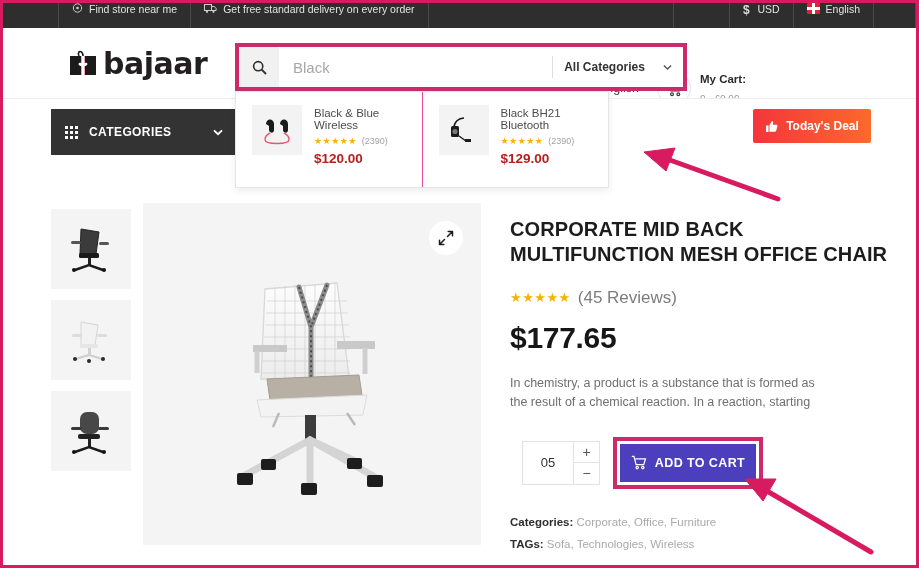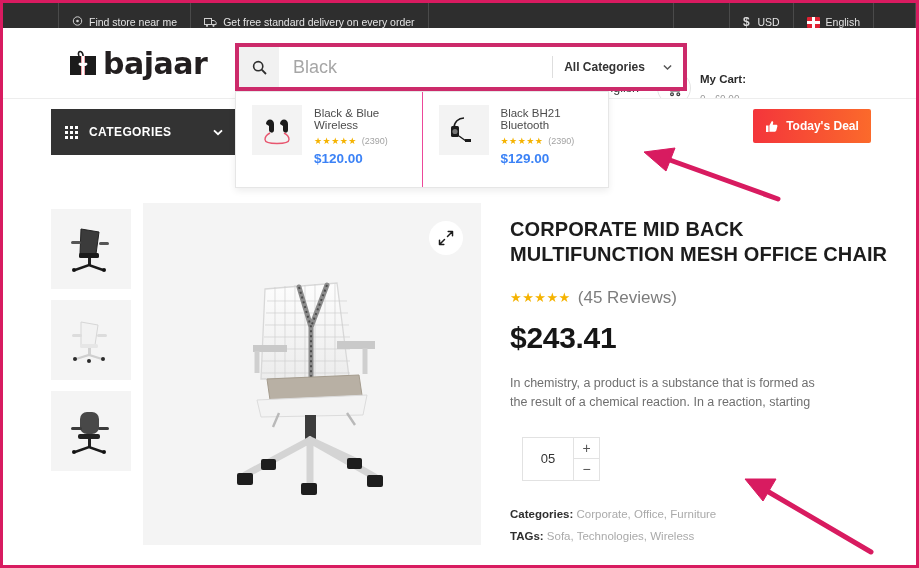--- a/index.html
+++ b/index.html
@@ -22,21 +22,21 @@
   
   .topbar {
     position: absolute; left: 0; top: 0;
     width: 913px; height: 25px;
     background: #2e2e2e;
     display: flex; align-items: stretch;
     color: #e3e3e3;
     font-size: 10.5px;
   }
   .topbar-cell {
-    display: flex; align-items: flex-end; gap: 6px;
+    display: flex; align-items: flex-start; gap: 6px;
     padding: 0 13px;
     border-right: 1px solid #4a4a4a;
     white-space: nowrap;
     height: 100%;
   }
   .topbar-cell:first-child { border-left: 1px solid #4a4a4a; margin-left: 55px; }
   .topbar-spacer { flex: 1; border-right: 1px solid #4a4a4a; }
   .topbar-right { display: flex; height: 100%; }
   .topbar-right .topbar-cell:last-child { border-right: 1px solid #4a4a4a; }
   .topbar-end { width: 42px; border-right: none; }
@@ -83,21 +83,21 @@
     background: #fff;
     display: flex; align-items: stretch;
     z-index: 40;
   }
   .search-icon-box {
     width: 40px; display: flex; align-items: center; justify-content: center;
     background: #f1f1f1;
   }
   .search-input {
     flex: 1; border: none; outline: none;
-    font-size: 18px; color: #ec4899;
+    font-size: 15px; color: #ec4899;
     font-family: "Liberation Sans", sans-serif;
     padding-left: 14px; background: #fff;
   }
   .search-input::placeholder { color: #a6a6a6; }
   .search-div { width: 1px; background: #dedede; margin: 9px 0; }
   .search-cat {
     width: 130px; display: flex; align-items: center; justify-content: center;
     gap: 18px; font-size: 12px; color: #333; font-weight: 600; cursor: pointer;
   }
   .chev { width: 9px; height: 9px; }
@@ -168,21 +168,21 @@
   .suggest-item + .suggest-item { border-left: 1px solid #ec4899; }
   .suggest-thumb {
     width: 50px; height: 50px; background: #f3f3f3; flex: none;
     display: flex; align-items: center; justify-content: center;
   }
   .suggest-body { display: flex; flex-direction: column; gap: 5px; padding-top: 2px; }
   .suggest-name { font-size: 11.5px; color: #4c4c4c; }
   .stars-row { display: flex; align-items: center; gap: 5px; }
   .stars { color: #f5b301; font-size: 9px; letter-spacing: 0.5px; }
   .rating-count { font-size: 9px; color: #a3a3a3; }
-  .suggest-price { font-size: 13.5px; font-weight: 700; color: #3b82f6; }
+  .suggest-price { font-size: 13.5px; font-weight: 700; color: #b91c1c; }
 
   
   .product {
     position: absolute; left: 0; top: 200px;
     width: 913px; height: 365px;
     display: flex;
   }
   .thumbs {
     width: 100px; margin-left: 48px; padding-top: 6px;
     display: flex; flex-direction: column; gap: 11px;
@@ -540,31 +540,43 @@
     </div>
 
     <div class="details">
       <h1 class="p-title">CORPORATE MID BACK MULTIFUNCTION MESH OFFICE CHAIR</h1>
 
       <div class="p-reviews">
         <span class="stars">★★★★★</span>
         <span class="rating-count">(45 Reviews)</span>
       </div>
 
-      <div class="p-price">$243.41</div>
+      <div class="p-price">$177.65</div>
 
       <p class="p-desc">In chemistry, a product is a substance that is formed as the result of a chemical reaction. In a reaction, starting</p>
 
       <div class="buy-row">
         <div class="qty">
           <span class="qty-val">05</span>
           <span class="qty-steps">
             <span class="qty-step">+</span>
             <span class="qty-step">−</span>
           </span>
+        </div>
+        <div class="atc-frame">
+          <button class="atc-btn">
+            <span class="ico">
+              <svg width="16" height="15" viewBox="0 0 16 15">
+                  <path d="M0.8 1.3h2.2l2.1 8.3h7.6l1.8-5.8H4.4" fill="none" stroke="#ffffff" stroke-width="1.2"></path>
+                  <circle cx="6.2" cy="12.6" r="1.2" fill="none" stroke="#ffffff" stroke-width="1.2"></circle>
+                  <circle cx="11.8" cy="12.6" r="1.2" fill="none" stroke="#ffffff" stroke-width="1.2"></circle>
+                </svg>
+            </span>
+            <span>ADD TO CART</span>
+          </button>
         </div>
       </div>
 
       <div class="meta">
         <div class="meta-row">
           <span class="meta-key">Categories:</span>
           <span>Corporate, Office, Furniture</span>
         </div>
         <div class="meta-row">
           <span class="meta-key">TAGs:</span>

